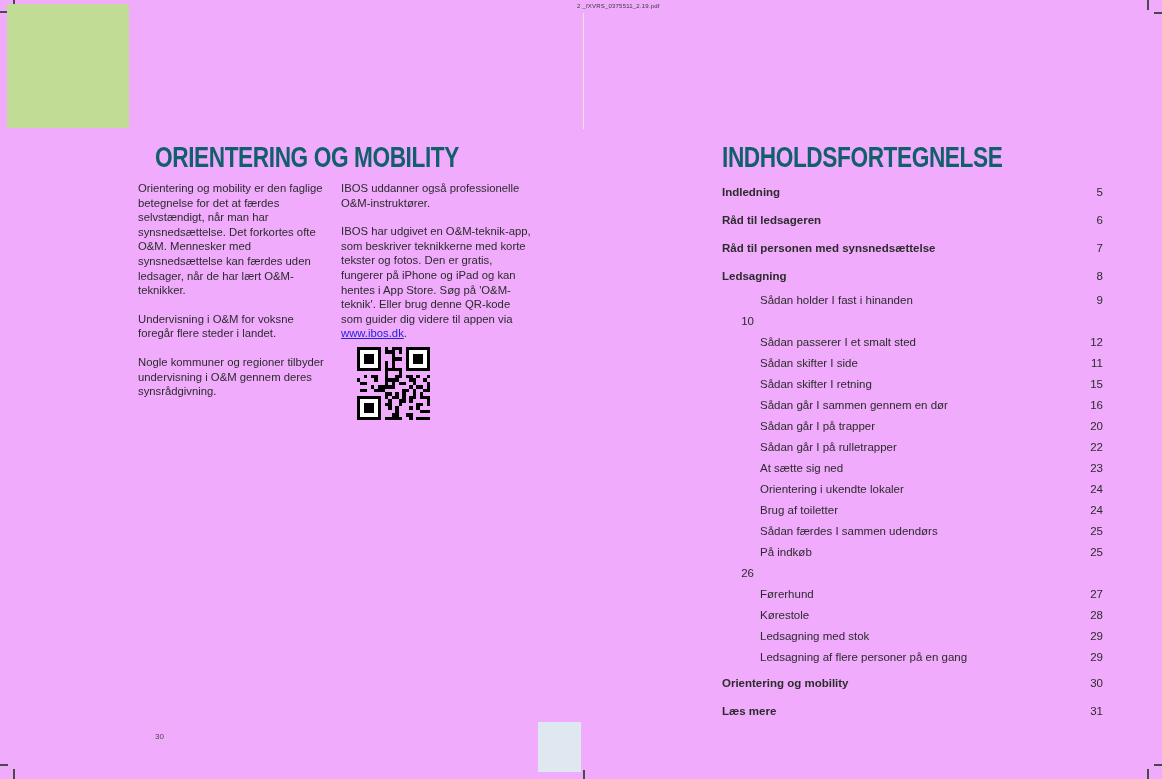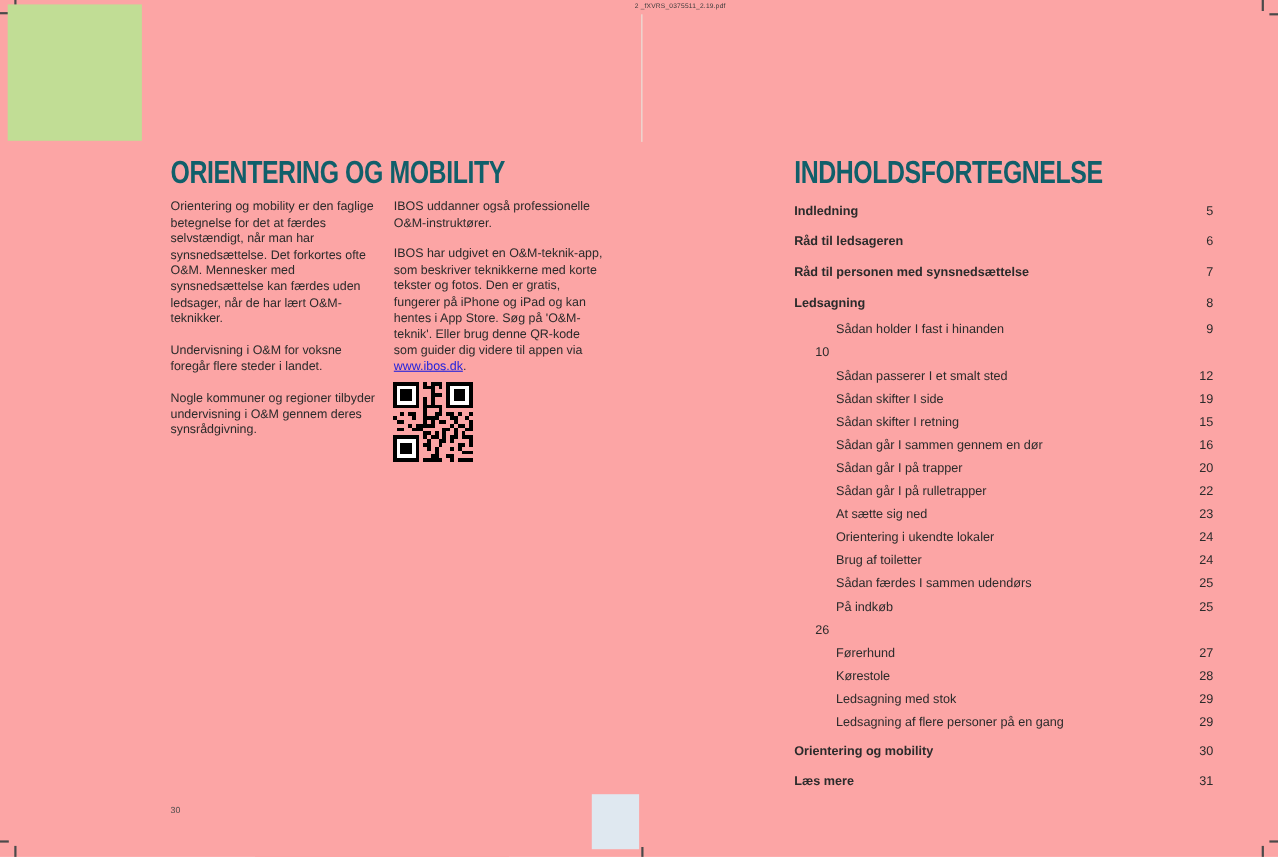--- a/index.html
+++ b/index.html
@@ -1,36 +1,36 @@
 <!DOCTYPE html>
 <html><head>
 <meta charset="utf-8">
 <style>
   html,body{margin:0;padding:0;background:#ffffff;}
   .canvas{
-    position:relative;width:1162px;height:779px;background:#fca5a5;
+    position:relative;width:1162px;height:779px;background:#f0abfc;
     font-family:"Liberation Sans", sans-serif;color:#2b2b2b;overflow:hidden;
   }
   
   .crop{position:absolute;background:#4a4a4a;}
   
   .filename{position:absolute;left:577px;top:3px;font-size:6px;color:#3a3a3a;letter-spacing:.2px;white-space:nowrap;}
   .fold-line{position:absolute;left:583px;top:13px;width:1px;height:116px;background:#e9e6dd;}
   
   .green-square{position:absolute;left:7px;top:4px;width:122px;height:124px;background:var(--green);}
   .blue-square{position:absolute;left:538px;top:722px;width:43px;height:50px;background:var(--blue);}
   
   .page-title{
     position:absolute;top:122px;font-size:29px;font-weight:bold;color:var(--teal);
     transform:scaleX(.78);transform-origin:left top;white-space:nowrap;letter-spacing:-.5px;
   }
   .title-left{left:155px;}
   .title-right{left:722px;}
   
-  .columns{position:absolute;left:155px;top:181px;display:flex;gap:10px;width:396px;justify-content:center;}
+  .columns{position:absolute;left:138px;top:181px;display:flex;gap:10px;width:396px;justify-content:center;}
   .col{width:193px;font-size:11.3px;line-height:14.6px;color:#2b2b2b;}
   .col p{margin:0 0 14px 0;}
   .body-link{color:var(--link);text-decoration:underline;margin-top:40px;}
   .qr{position:absolute;left:357px;top:347px;width:73px;height:73px;}
   .page-num-footer{position:absolute;left:155px;top:732px;font-size:8px;color:#4a4a4a;}
   
   .toc{position:absolute;left:722px;top:186px;width:381px;}
   .toc-row{display:flex;align-items:flex-start;height:21px;font-size:11.5px;line-height:13px;}
   .toc-row.bold{height:28px;font-weight:bold;}
   .toc-row.bold .toc-page{font-weight:normal;}
@@ -231,21 +231,21 @@
       </div>
       <div class="toc-row indent">
         <span class="toc-page">10</span>
       </div>
       <div class="toc-row indent">
         <span class="toc-label">Sådan passerer I et smalt sted</span>
         <span class="toc-page">12</span>
       </div>
       <div class="toc-row indent">
         <span class="toc-label">Sådan skifter I side</span>
-        <span class="toc-page">19</span>
+        <span class="toc-page">11</span>
       </div>
       <div class="toc-row indent">
         <span class="toc-label">Sådan skifter I retning</span>
         <span class="toc-page">15</span>
       </div>
       <div class="toc-row indent">
         <span class="toc-label">Sådan går I sammen gennem en dør</span>
         <span class="toc-page">16</span>
       </div>
       <div class="toc-row indent">

